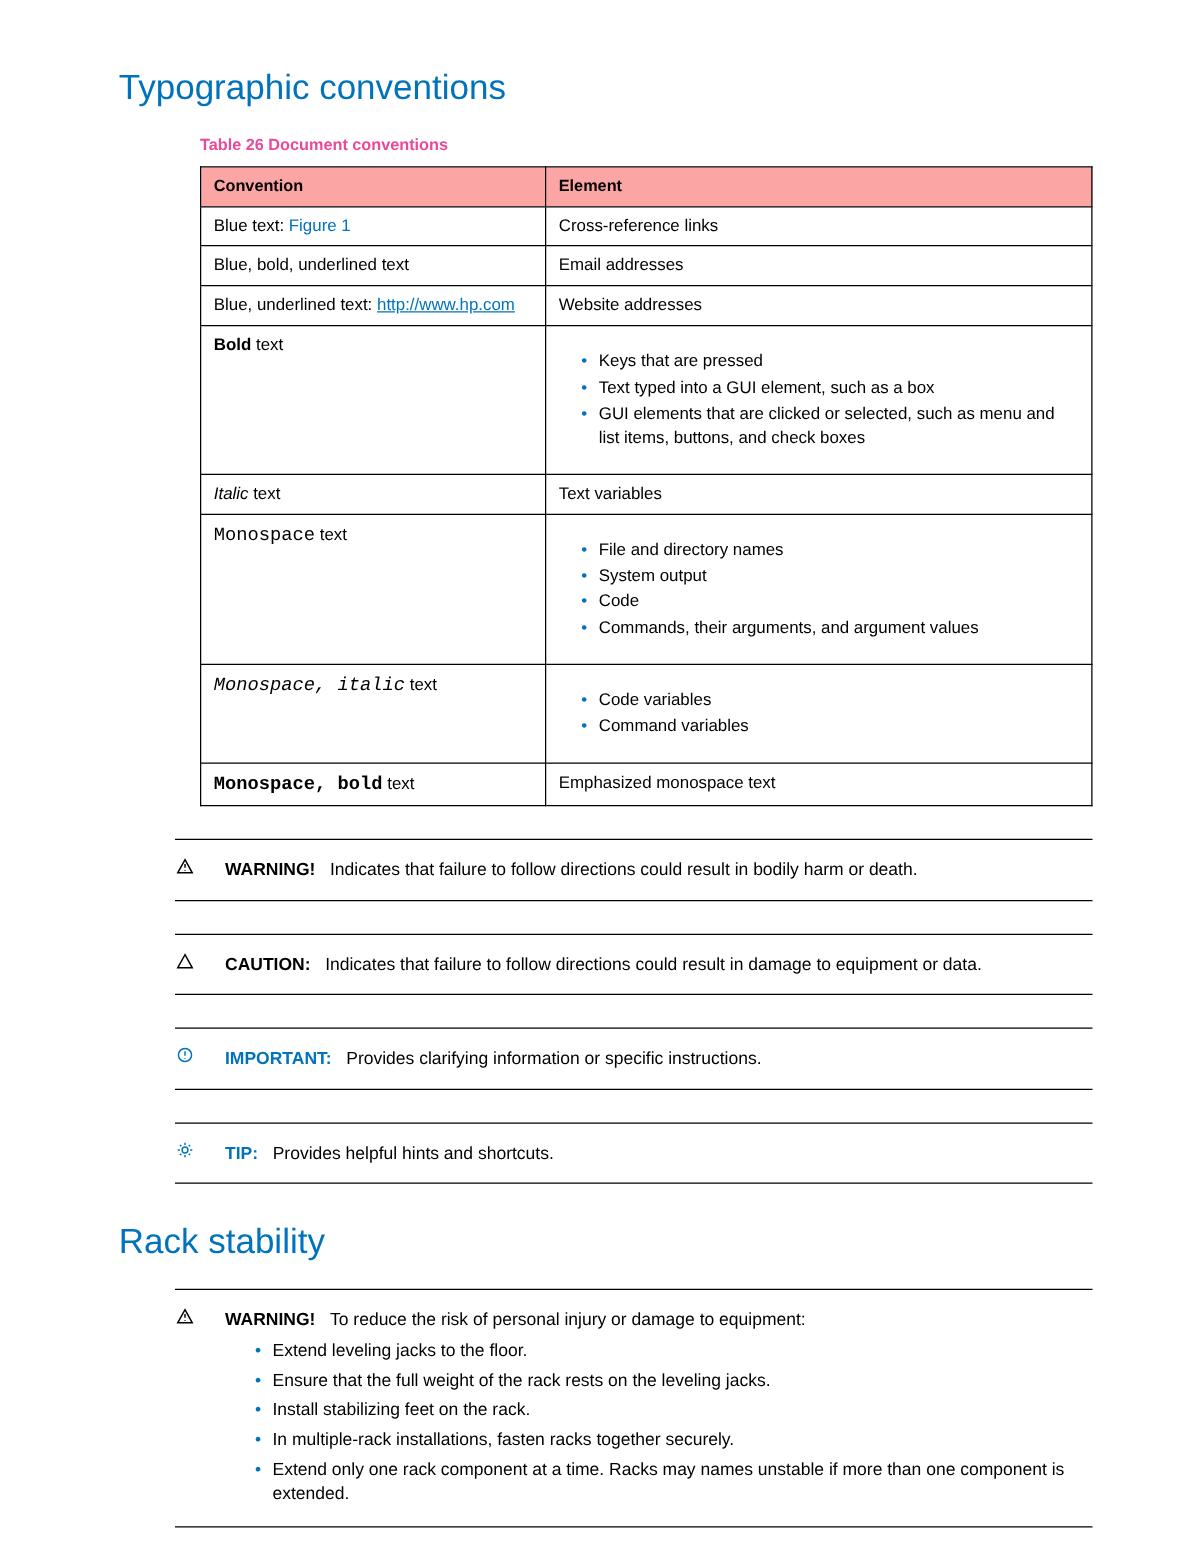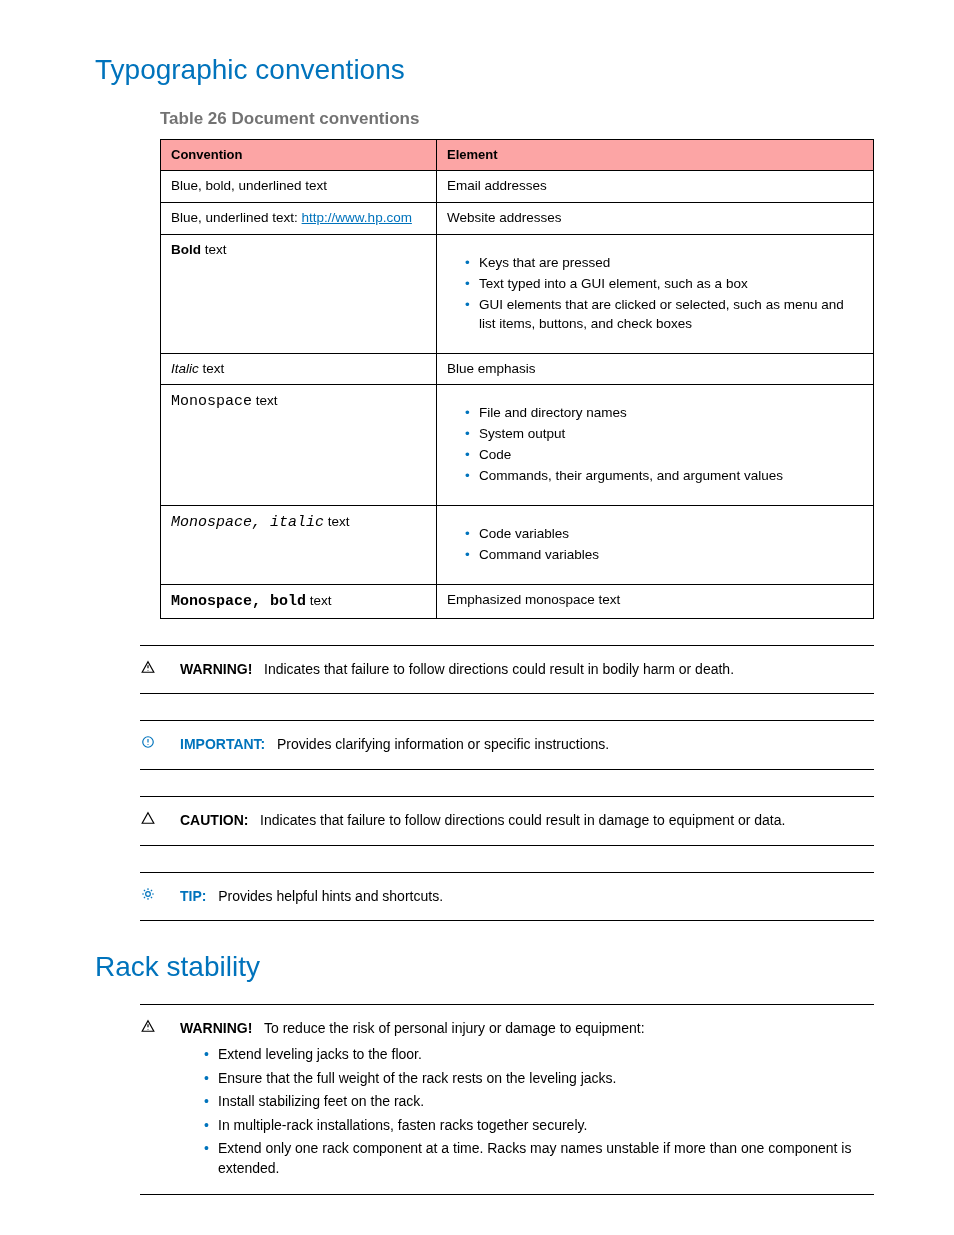--- a/index.html
+++ b/index.html
@@ -15,22 +15,22 @@
   }
   h1 {
     font-family: Arial, Helvetica, sans-serif;
     font-weight: 300;
     font-size: 28px;
     color: #0073bc;
     margin: 0 0 18px 0;
   }
   .table-caption {
     font-weight: bold;
-    color: #737373;
-    font-size: 17px;
+    color: #ec4899;
+    font-size: 13px;
     margin-left: 65px;
     margin-bottom: 8px;
   }
   table {
     border-collapse: collapse;
     margin-left: 65px;
     width: calc(100% - 65px);
     font-size: 13.5px;
   }
   table th, table td {
@@ -89,40 +89,44 @@
 
 <div class="table-caption">Table 26   Document conventions</div>
 
 <table>
   <tbody>
       <tr>
     <th class="col-convention">Convention</th>
     <th>Element</th>
   </tr>
   <tr>
+    <td><span>Blue text: </span><span class="blue-link">Figure 1</span></td>
+    <td>Cross-reference links</td>
+  </tr>
+  <tr>
     <td>Blue, bold, underlined text</td>
     <td>Email addresses</td>
   </tr>
   <tr>
     <td><span>Blue, underlined text: </span><span class="blue-link underline">http://www.hp.com</span></td>
     <td>Website addresses</td>
   </tr>
   <tr>
     <td><span class="bold">Bold</span><span> text</span></td>
     <td>
       <ul class="cell-list">
         <li>Keys that are pressed</li>
         <li>Text typed into a GUI element, such as a box</li>
         <li>GUI elements that are clicked or selected, such as menu and list items, buttons, and check boxes</li>
       </ul>
     </td>
   </tr>
   <tr>
     <td><span class="italic">Italic</span><span> text</span></td>
-    <td>Blue emphasis</td>
+    <td>Text variables</td>
   </tr>
   <tr>
     <td><span class="mono">Monospace</span><span> text</span></td>
     <td>
       <ul class="cell-list">
         <li>File and directory names</li>
         <li>System output</li>
         <li>Code</li>
         <li>Commands, their arguments, and argument values</li>
       </ul>
@@ -152,41 +156,41 @@
         <svg width="14" height="14" viewBox="0 0 24 24" fill="none" stroke="#000" stroke-width="2">
             <path d="M12 3 L22 21 L2 21 Z"></path>
             <line x1="12" y1="9" x2="12" y2="14"></line>
             <line x1="12" y1="17" x2="12" y2="18"></line>
           </svg>
       </div>
       <div class="admon-body"><span class="admon-label">WARNING!</span>&nbsp;&nbsp;&nbsp;<span>Indicates that failure to follow directions could result in bodily harm or death.</span></div>
     </div>
   </div>
 
+  <div class="admon">
+    <div class="admon-inner">
+      <div class="admon-icon">
+        <svg width="14" height="14" viewBox="0 0 24 24" fill="none" stroke="#000" stroke-width="2">
+            <path d="M12 3 L22 21 L2 21 Z"></path>
+          </svg>
+      </div>
+      <div class="admon-body"><span class="admon-label">CAUTION:</span>&nbsp;&nbsp;&nbsp;<span>Indicates that failure to follow directions could result in damage to equipment or data.</span></div>
+    </div>
+  </div>
+
   <div class="admon admon-blue">
     <div class="admon-inner">
       <div class="admon-icon">
         <svg width="14" height="14" viewBox="0 0 24 24" fill="none" stroke="#0073bc" stroke-width="2">
             <circle cx="12" cy="12" r="9"></circle>
             <line x1="12" y1="7" x2="12" y2="13"></line>
             <line x1="12" y1="16" x2="12" y2="17"></line>
           </svg>
       </div>
       <div class="admon-body"><span class="admon-label">IMPORTANT:</span>&nbsp;&nbsp;&nbsp;<span>Provides clarifying information or specific instructions.</span></div>
-    </div>
-  </div>
-
-  <div class="admon">
-    <div class="admon-inner">
-      <div class="admon-icon">
-        <svg width="14" height="14" viewBox="0 0 24 24" fill="none" stroke="#000" stroke-width="2">
-            <path d="M12 3 L22 21 L2 21 Z"></path>
-          </svg>
-      </div>
-      <div class="admon-body"><span class="admon-label">CAUTION:</span>&nbsp;&nbsp;&nbsp;<span>Indicates that failure to follow directions could result in damage to equipment or data.</span></div>
     </div>
   </div>
 
 
   <div class="admon admon-blue">
     <div class="admon-inner">
       <div class="admon-icon">
         <svg width="14" height="14" viewBox="0 0 24 24" fill="none" stroke="#0073bc" stroke-width="2">
             <circle cx="12" cy="12" r="4"></circle>
             <line x1="12" y1="2" x2="12" y2="5"></line>

